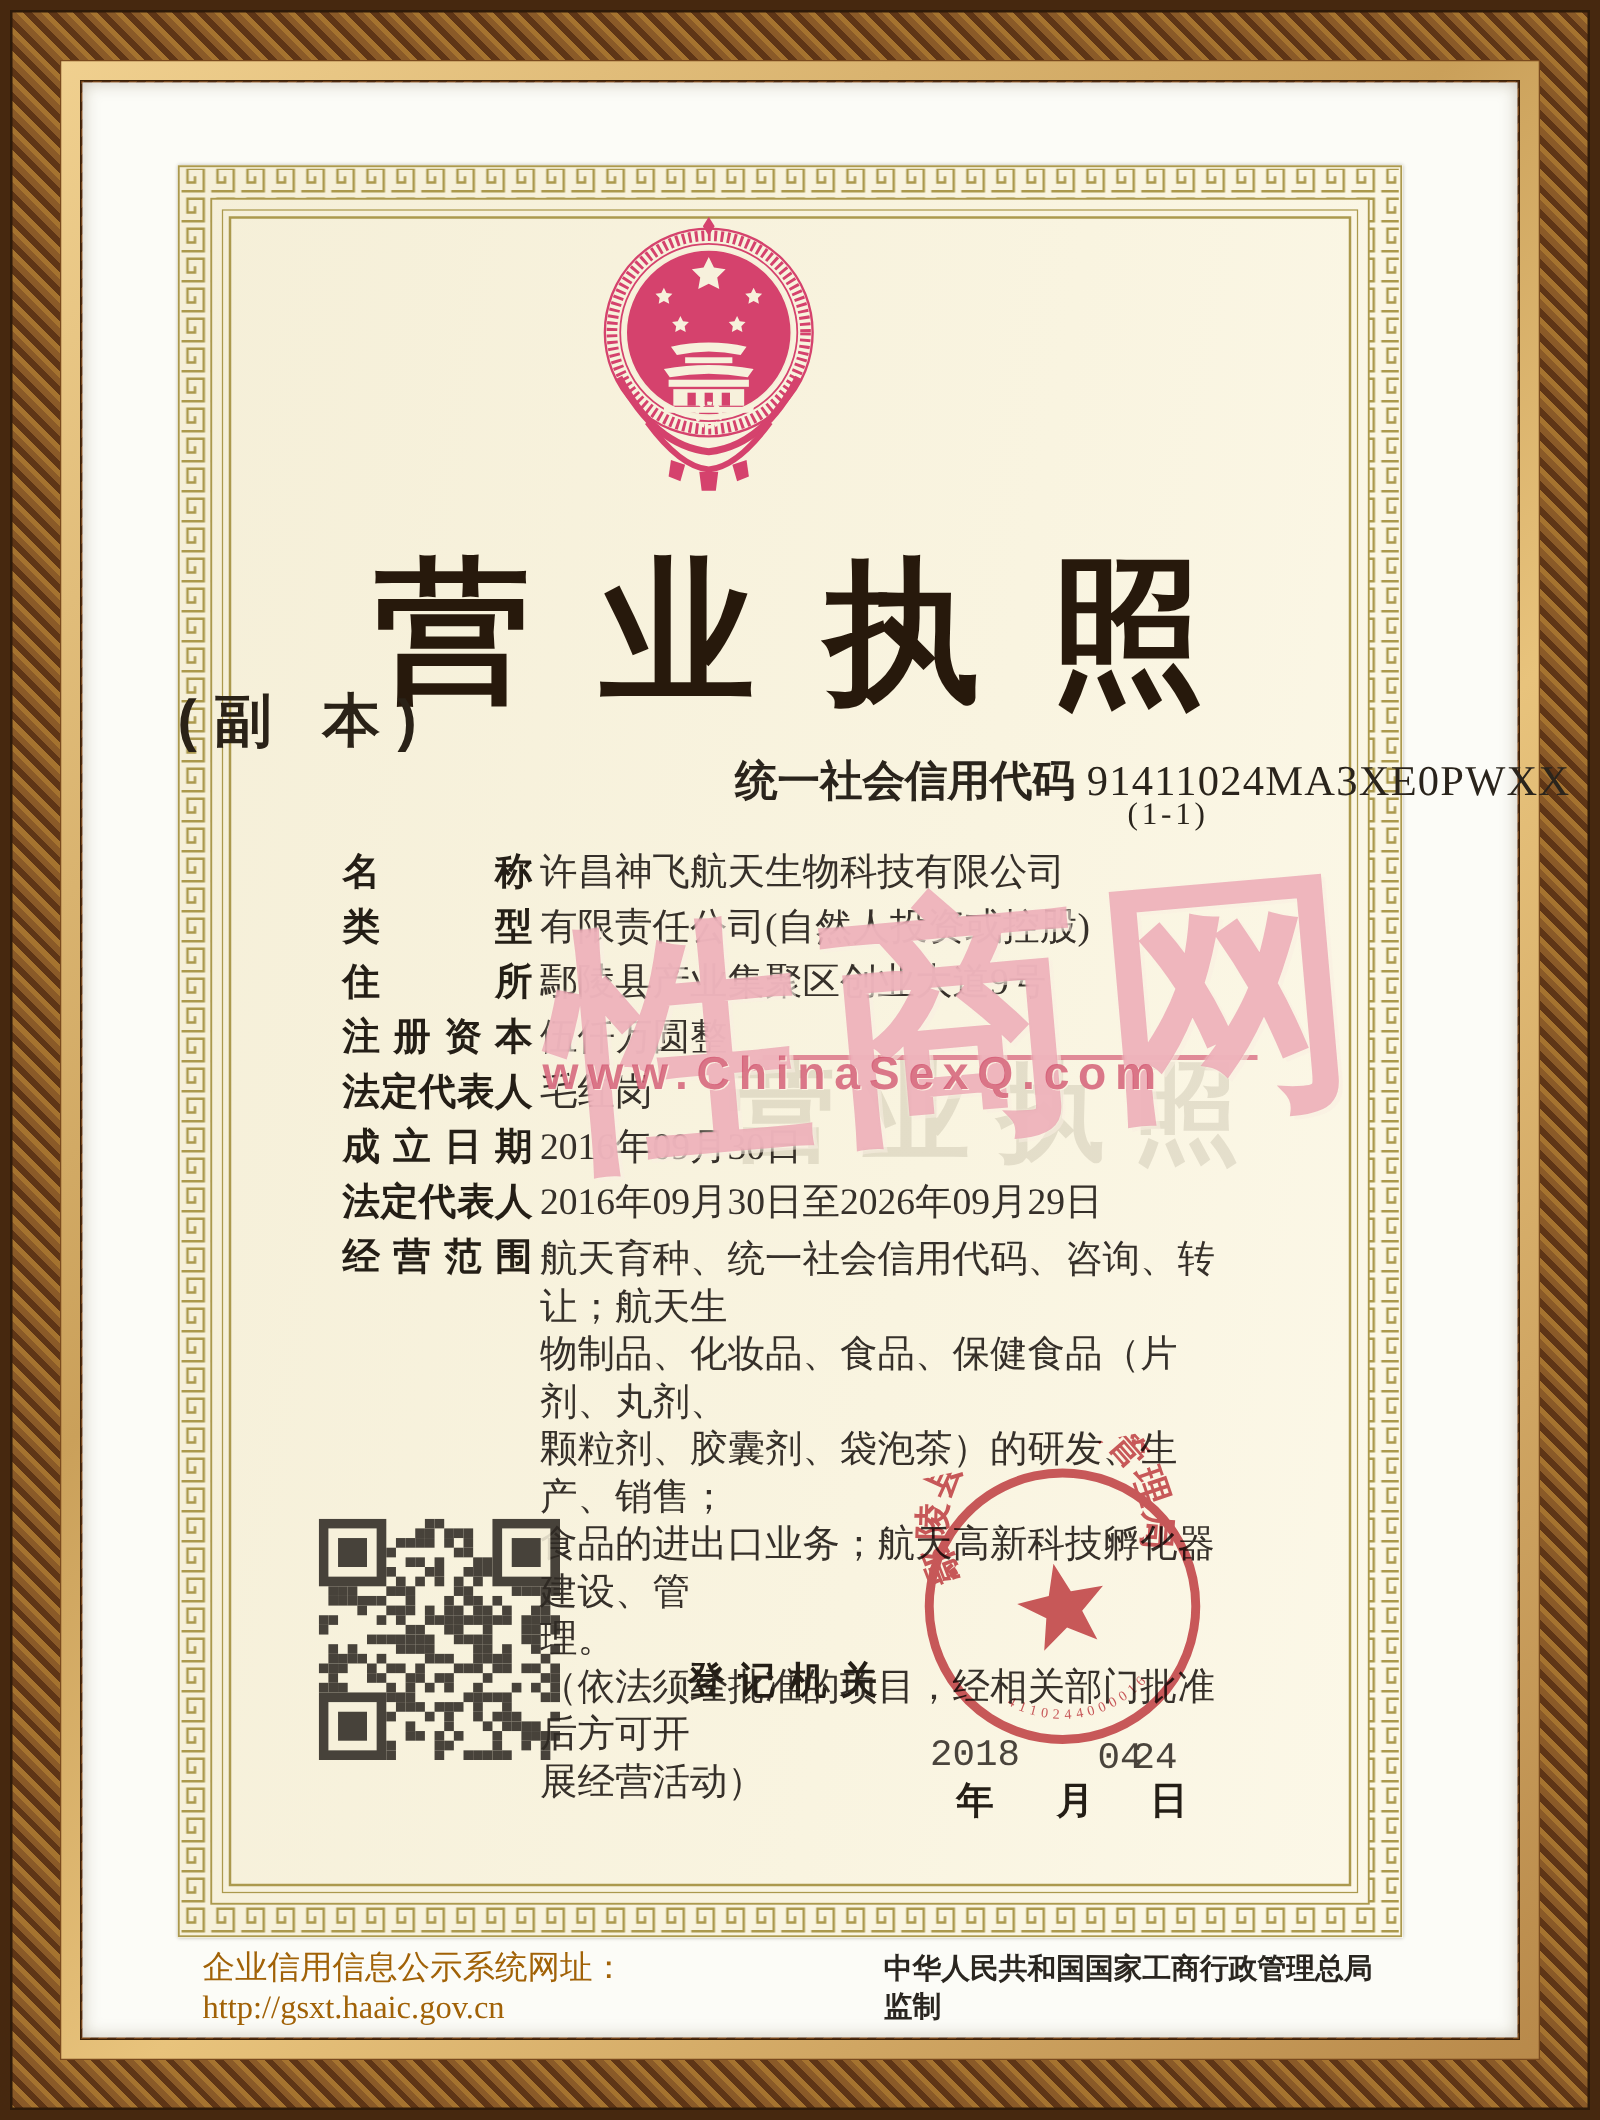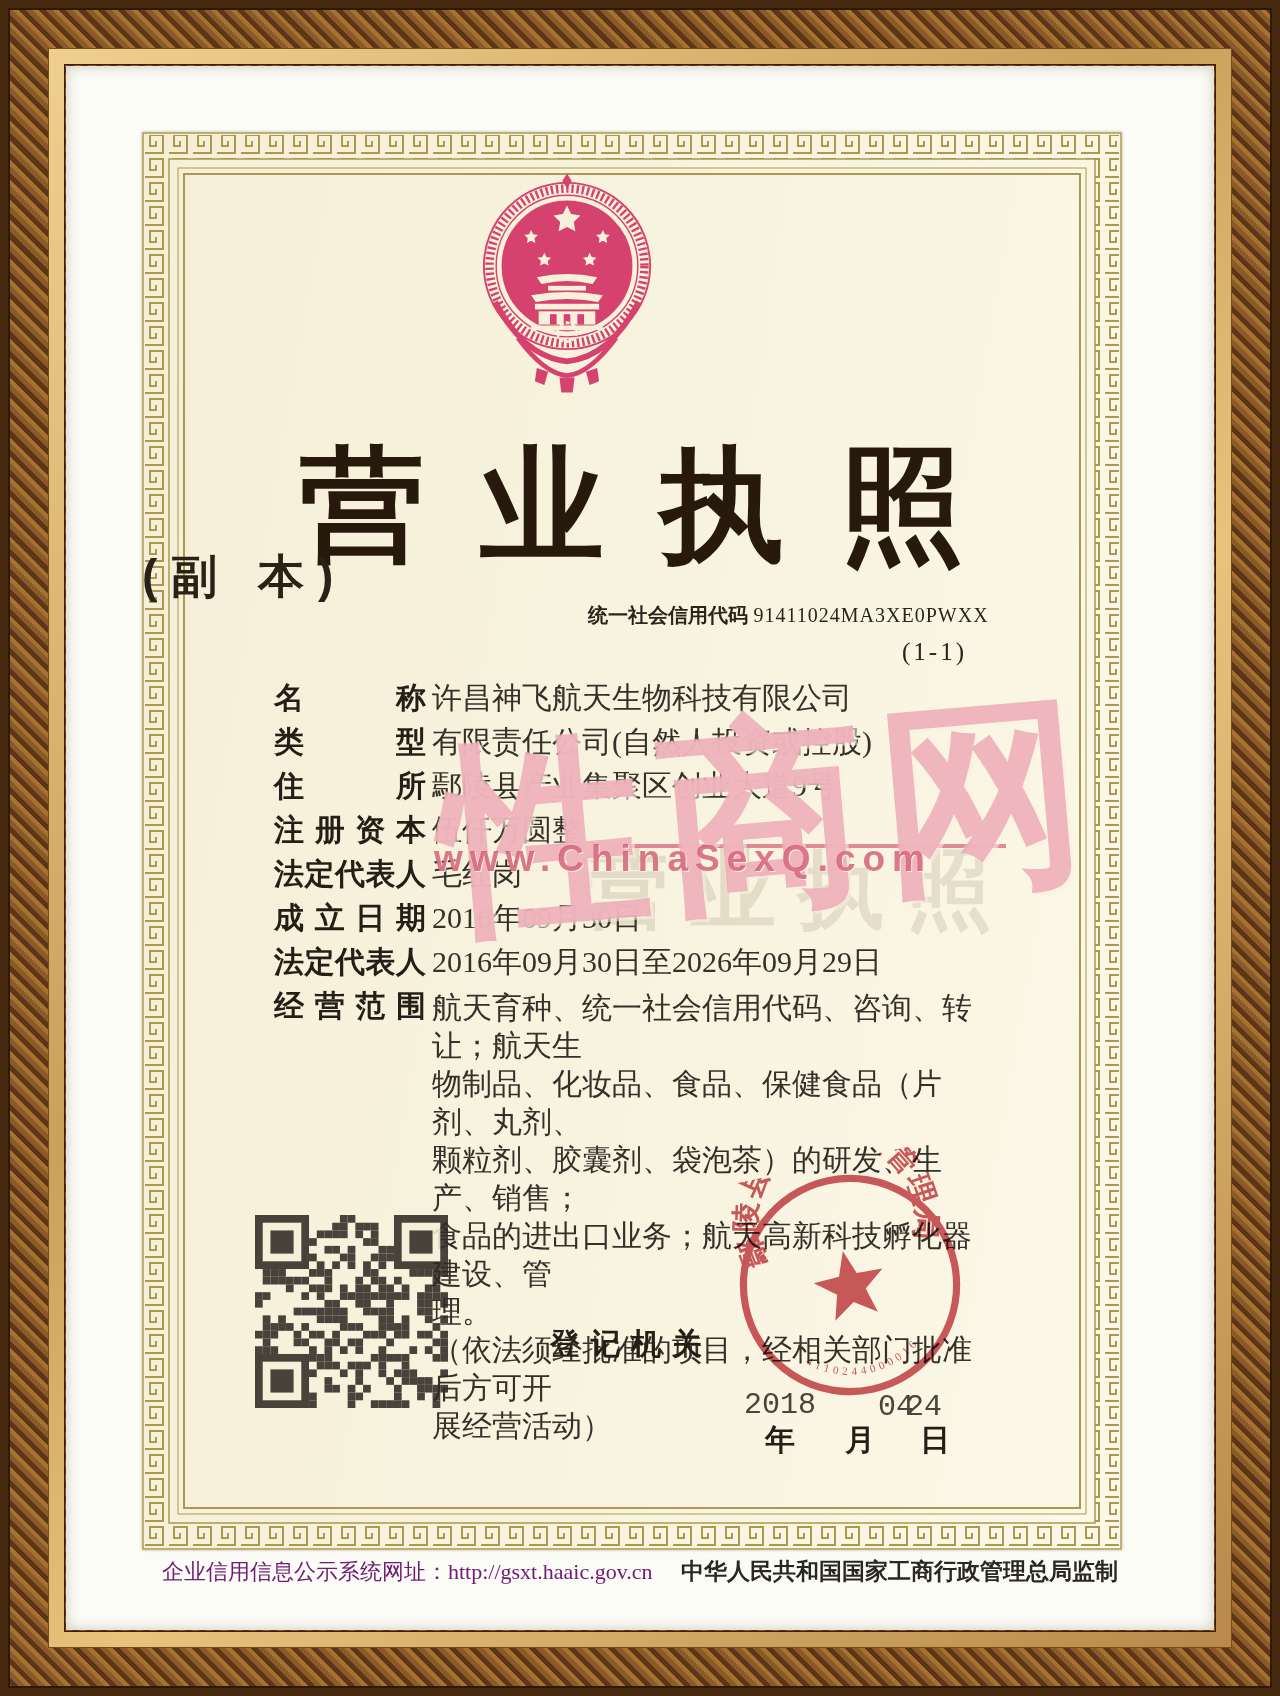--- a/index.html
+++ b/index.html
@@ -28,21 +28,21 @@
 
   .abs { position:absolute; }
 
   
   #title { left:0; top:292px; width:100%; text-align:center;
            font-size:124px; font-weight:900; color:#27190c;
            letter-spacing:56px; text-indent:56px; white-space:nowrap;
            font-family:"Liberation Sans",sans-serif; }
   #subtitle { left:0; top:414px; width:870px; text-align:left;
               font-size:46px; font-weight:700; color:#2a2217; letter-spacing:14px; }
-  #credit-line { left:446px; top:470px; font-size:20px; color:#2a241c; white-space:nowrap; }
+  #credit-line { left:446px; top:470px; font-size:34px; color:#2a241c; white-space:nowrap; }
   #credit-line .lbl { font-weight:700; }
   #credit-line .code { font-family:"Liberation Serif",serif; letter-spacing:1px; }
   #page-note { left:760px; top:506px; font-size:25px; color:#2a241c; font-family:"Liberation Serif",serif; letter-spacing:3px; }
 
   
   #fields { left:132px; top:549px; width:720px; }
   .field-row { display:flex; align-items:flex-start; margin-bottom:11px; }
   .field-label { width:152px; flex:0 0 152px; display:inline-block;
                  text-align:justify; text-align-last:justify;
                  font-weight:700; font-size:30px; color:#241e16; line-height:33px; }
@@ -72,21 +72,21 @@
   #wm-url { left:292px; top:706px; font-size:37px; font-weight:700; letter-spacing:7px;
             color:rgba(205,70,100,.72); white-space:nowrap;
             text-shadow:1px 1px 0 rgba(252,244,228,.9); }
   #wm-line { left:468px; top:712px; width:396px; height:4px; background:rgba(210,80,110,.65); }
   #ghost-title { left:440px; top:700px; font-size:86px; font-weight:700; letter-spacing:22px;
                  color:rgba(70,55,35,.12); white-space:nowrap; }
 
   
   #footer { position:absolute; left:96px; right:96px; top:1490px;
             display:flex; justify-content:space-between; align-items:baseline; }
-  #footer .f-left  { font-size:22px; color:#701a75; font-family:"Liberation Serif",serif;text-align:right; }
+  #footer .f-left  { font-size:26px; color:#a16207; font-family:"Liberation Serif",serif; }
   #footer .f-right { font-size:23px; color:#2a2620; font-weight:600; }
 </style>
 </head>
 <body>
 
 <div id="frame">
  <div id="frame2">
   <div id="frame3">
    <div id="frame4">
     <div id="matte">

